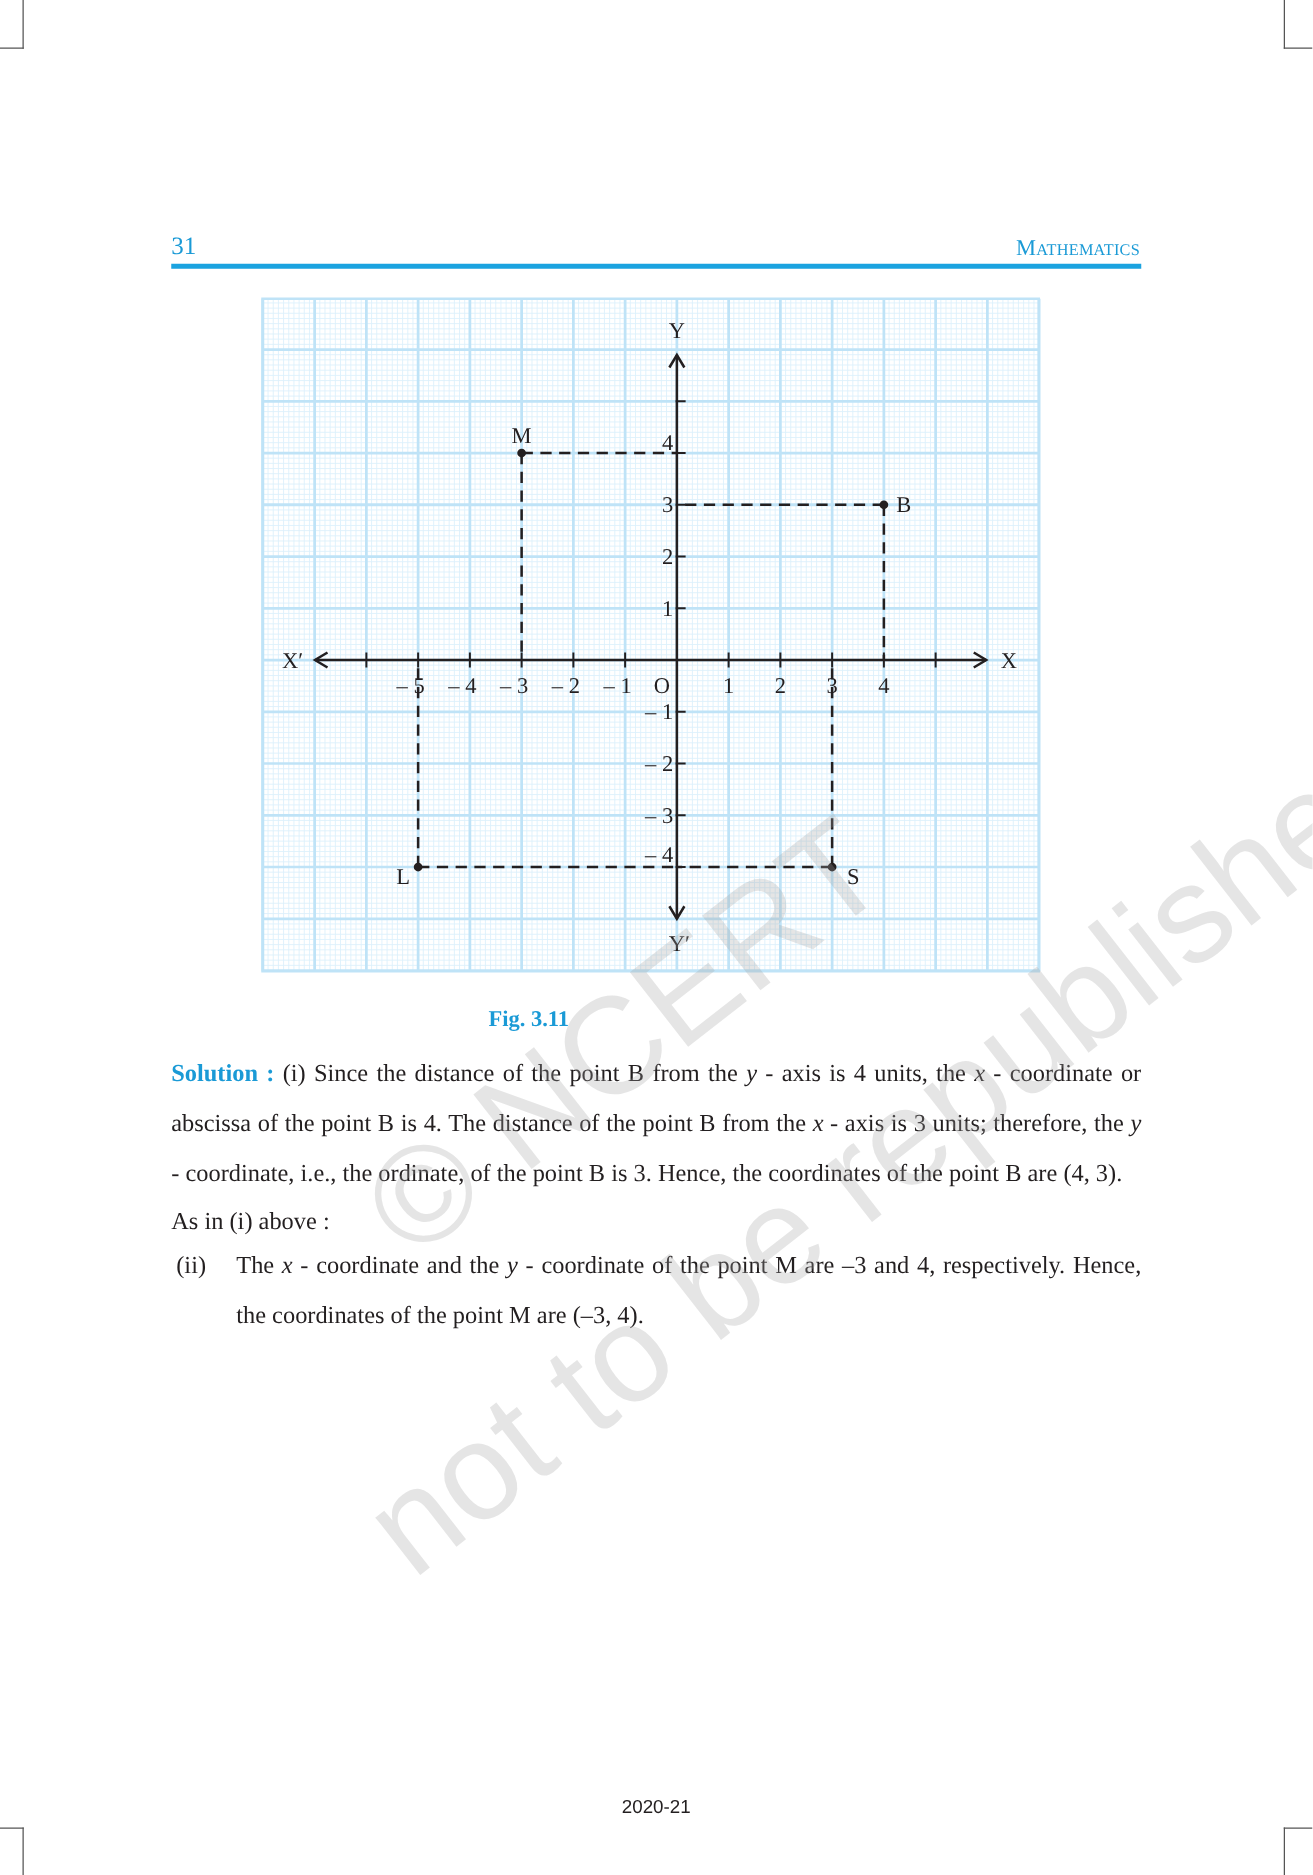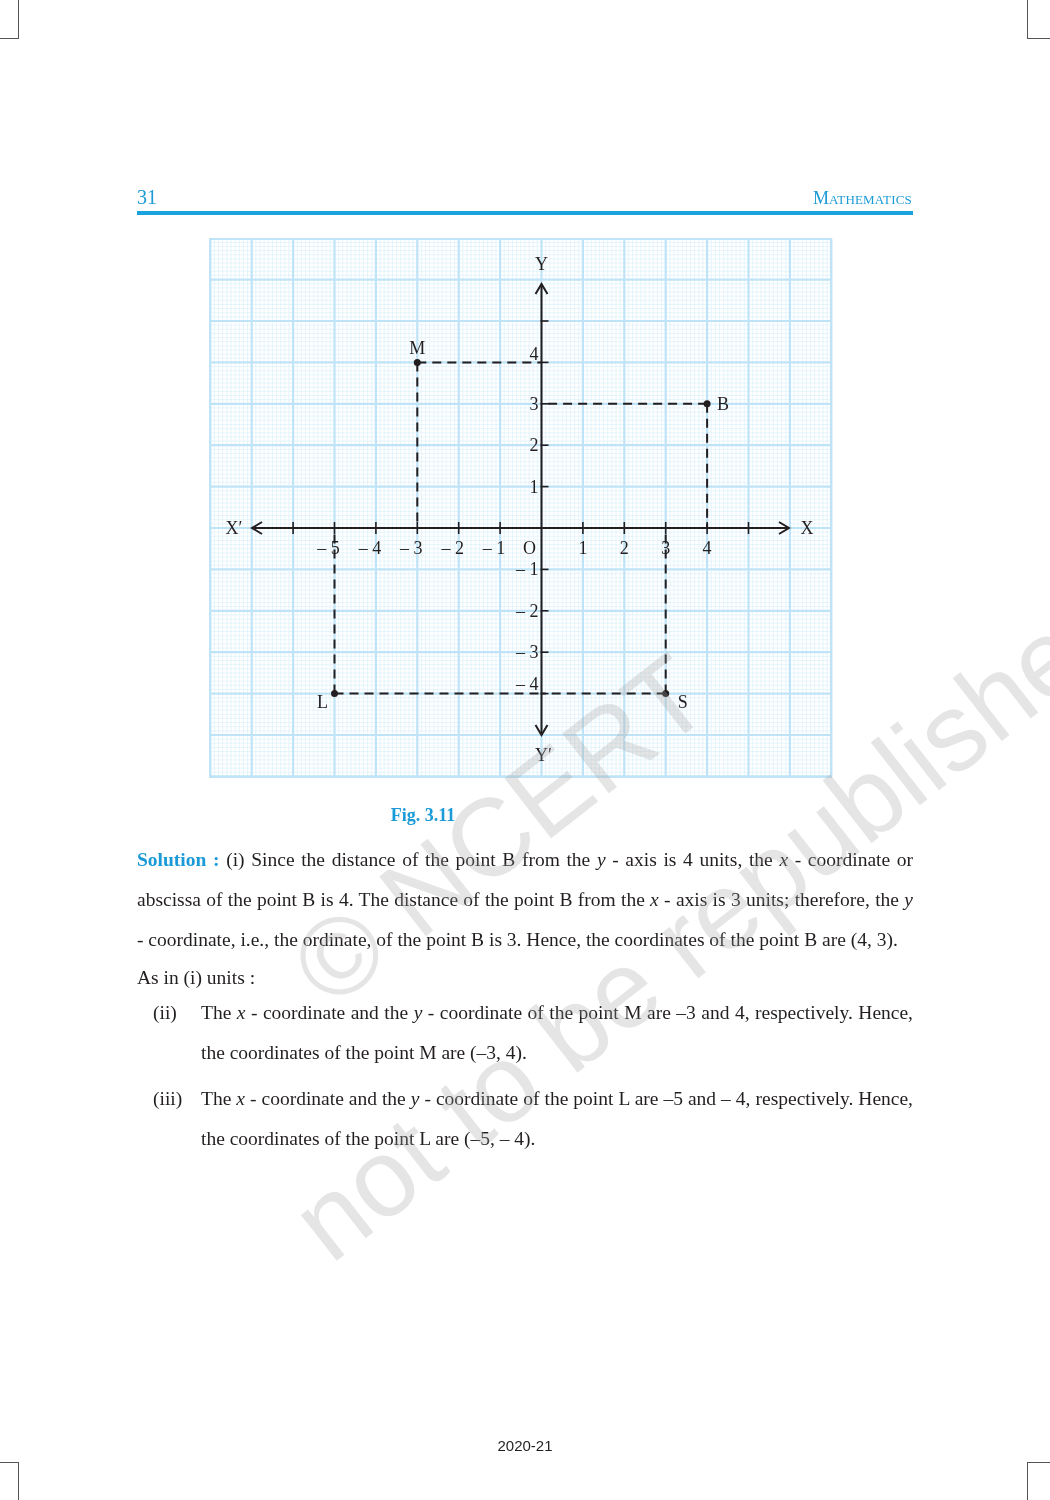--- a/index.html
+++ b/index.html
@@ -9,21 +9,21 @@
     .header-num { position: absolute; left: 137px; top: 186px; font-size: 20px; color: #1a9ad6; }
     .header-title { position: absolute; right: 138px; top: 188px; font-size: 18px; color: #1a9ad6;
                     font-variant: small-caps; letter-spacing: 0.2px; margin-left: 36px; }
     .header-rule { position: absolute; left: 137px; top: 211px; width: 776px; height: 4px; background: #1ba3e0; }
     #figure { position: absolute; left: 0; top: 0; }
     .caption { position: absolute; left: 0; width: 846px; top: 805px; text-align: center;
                font-size: 18px; font-weight: bold; color: #1a9ad6; }
     .text { position: absolute; left: 137px; width: 776px; font-size: 19.5px; line-height: 40px; }
     .para { text-align: justify; text-align-last: left; margin: 0; }
     .sol-label { color: #1a9ad6; font-weight: bold; }
-    .item { position: relative; padding-left: 48px; margin: 0 0 6px 16px; }
+    .item { position: relative; padding-left: 48px; margin: 0 0 6px 4px; }
     .item .num { position: absolute; left: 0; top: 0; }
     .footer { position: absolute; left: 0; width: 1050px; top: 1437px; text-align: center;
               font-family: "Liberation Sans", "DejaVu Sans", sans-serif; font-size: 15px; color: #231f20; }
     .watermark { position: absolute; pointer-events: none; color: rgba(160,160,160,0.28);
                  font-family: "Liberation Sans", "DejaVu Sans", sans-serif; font-size: 110px;
                  white-space: nowrap; transform-origin: left top; }
     i { font-style: italic; }
   </style>
 </head>
 <body>
@@ -404,24 +404,23 @@
     </g>
 </svg>
 
 <div class="caption">Fig. 3.11</div>
 
 <div class="text" style="top:840px;">
   <p class="para"><span class="sol-label">Solution :</span><span id="part-i"><span> (i) Since the distance of the point B from the </span><i>y</i><span> - axis is 4 units, the </span><i>x</i><span> - coordinate or abscissa of the point B is 4. The distance of the point B from the </span><i>x</i><span> - axis is 3 units; therefore, the </span><i>y</i><span> - coordinate, i.e., the ordinate, of the point B is 3. Hence, the coordinates of the point B are (4, 3).</span></span></p>
 </div>
 
 <div class="text" style="top:958px;">
-  <p class="para">As in (i) units :</p>
+  <p class="para">As in (i) above :</p>
 </div>
 
 <div class="text" id="items" style="top:993px;">
     <p class="para item"><span class="num">(ii)</span><span>The </span><i>x</i><span> - coordinate and the </span><i>y</i><span> - coordinate of the point M are –3 and 4, respectively. Hence, the coordinates of the point M are (–3, 4).</span></p>
-    <p class="para item"><span class="num">(iii)</span><span>The </span><i>x</i><span> - coordinate and the </span><i>y</i><span> - coordinate of the point L are –5 and  – 4, respectively. Hence, the coordinates of the point L are (–5, – 4).</span></p>
   </div>
 
 <div class="watermark" id="wm1" style="left:268px;top:930px;transform:rotate(-38deg);">© NCERT</div>
 <div class="watermark" id="wm2" style="left:268px;top:1185px;transform:rotate(-38deg);">not to be republished</div>
 
 <div class="footer">2020-21</div>
 
 </body></html>

